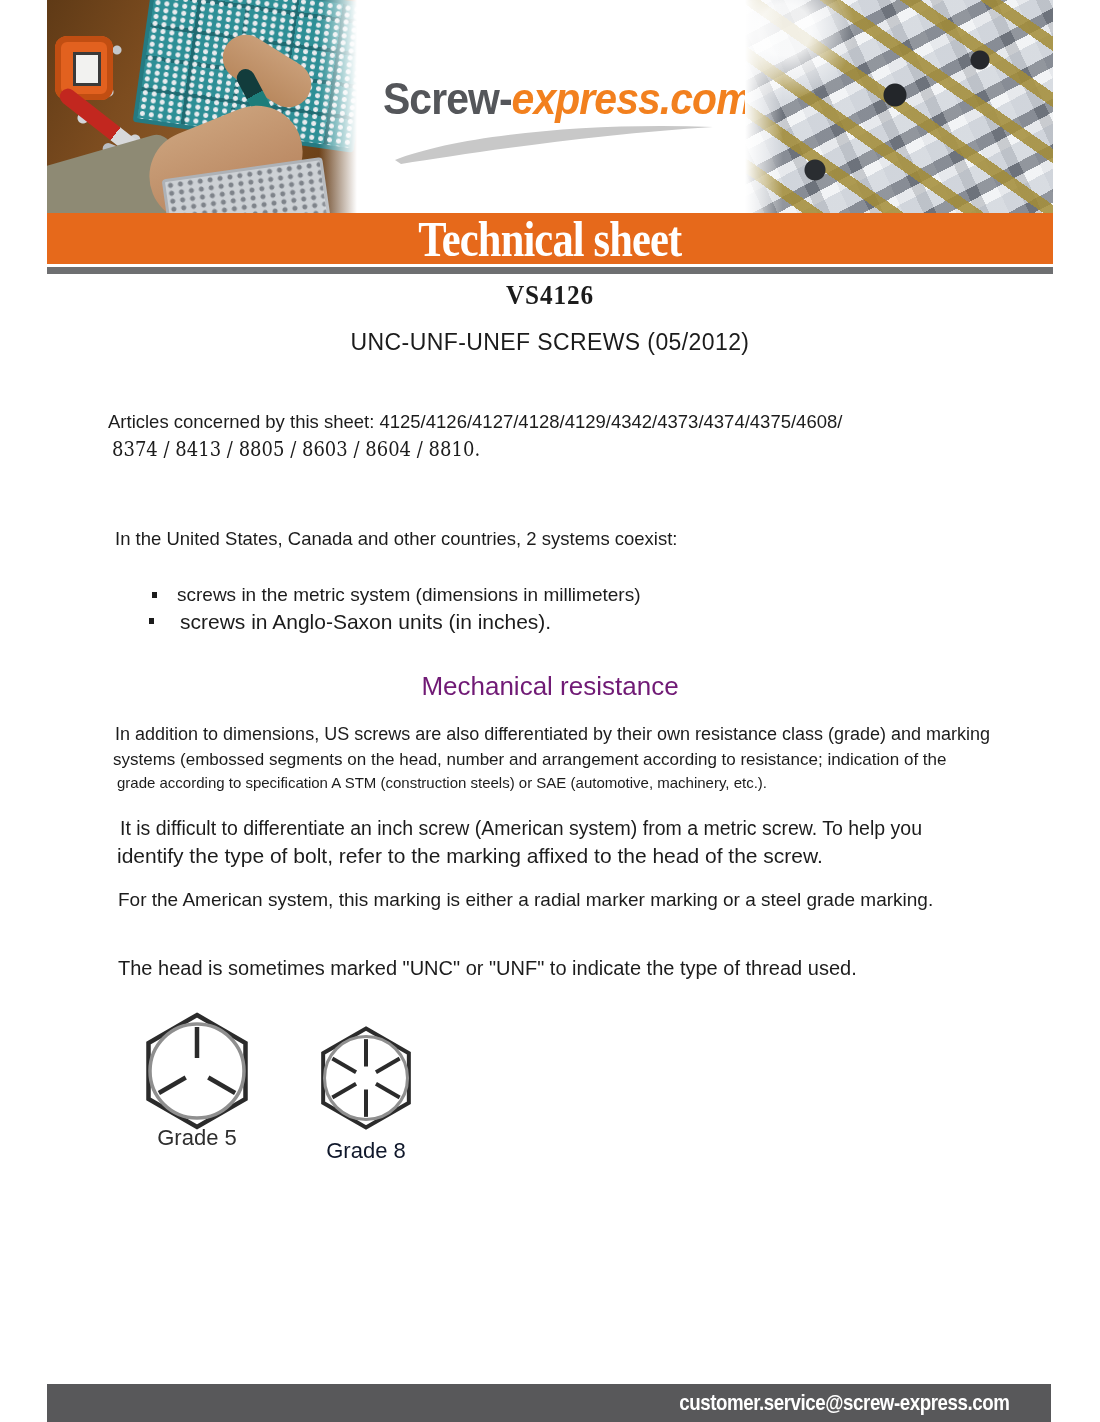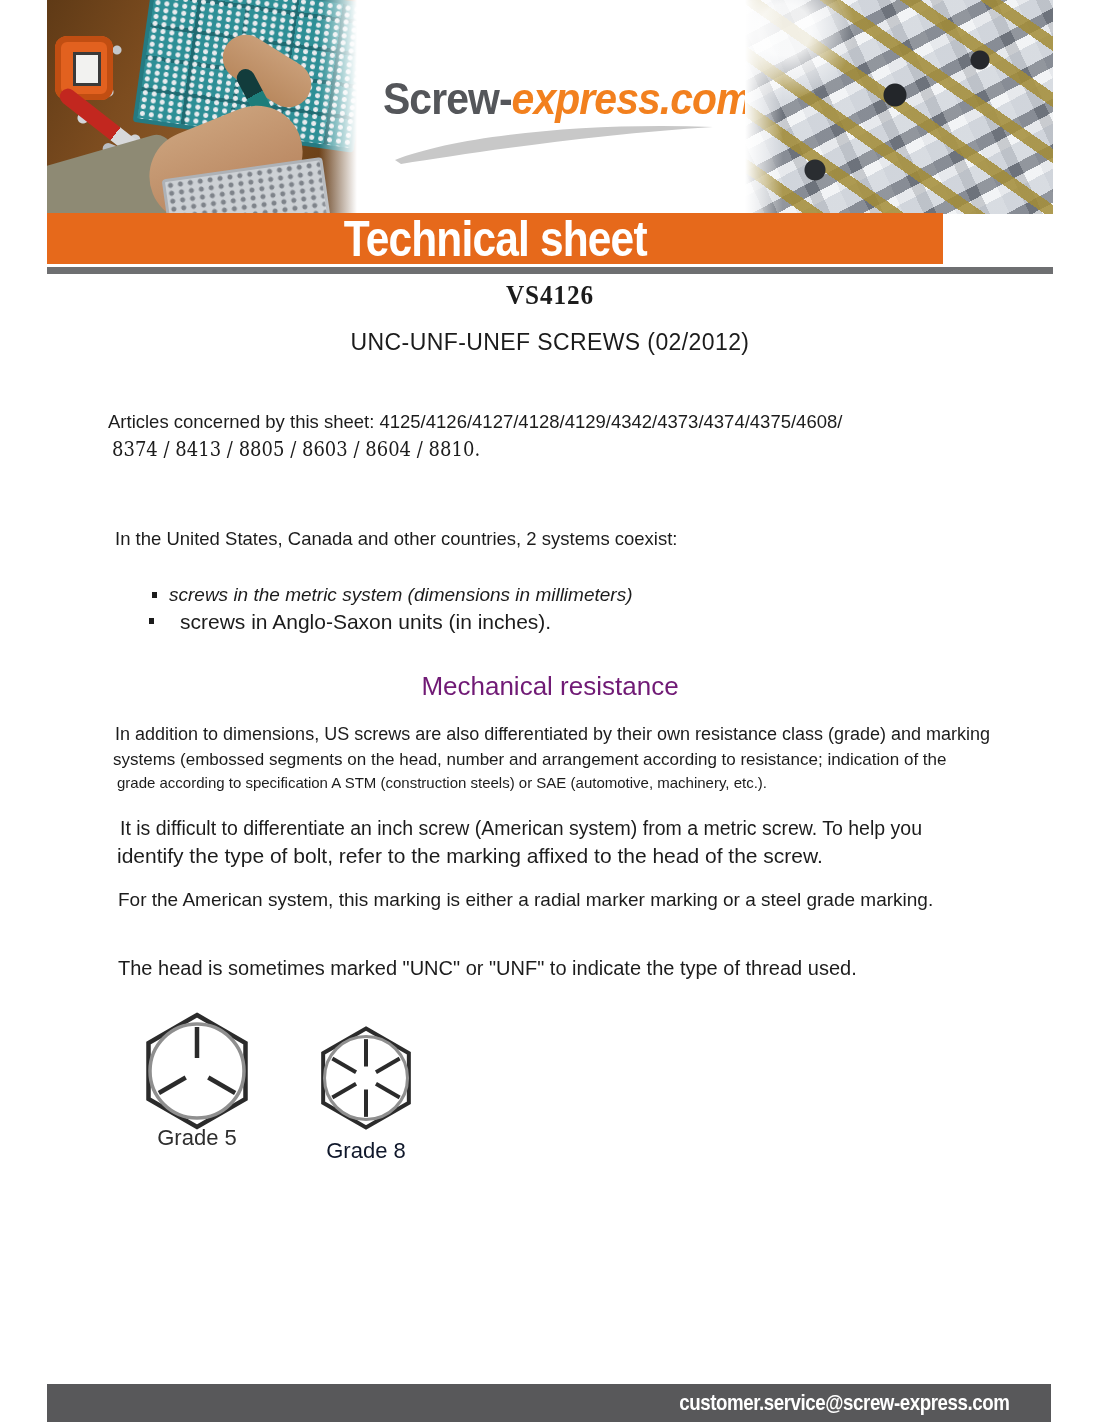--- a/index.html
+++ b/index.html
@@ -61,40 +61,40 @@
 
   
   .logo{position:absolute;left:26px;top:74px;font-size:44px;font-weight:bold;letter-spacing:-1px;
         white-space:nowrap;transform:scaleX(.93);transform-origin:left center;}
   .logo-dark{color:var(--logo-gray,#54565a);}
   .logo-orange{color:var(--logo-orange,#f2801e);font-style:italic;}
   .swoosh{position:absolute;left:28px;top:120px;width:330px;height:44px;}
   .swoosh path{fill:#c8c8c8;}
 
   
-  .banner{position:absolute;left:47px;top:213px;width:896px;height:51px;
-          background:var(--accent-orange,#e6691b);text-align:center;}
+  .banner{position:absolute;left:47px;top:213px;width:1006px;height:51px;
+          background:var(--accent-orange,#e6691b);text-align:center;font-family:Liberation Serif, serif;}
   .banner-text{display:inline-block;margin-top:1px;font-size:50px;font-weight:bold;color:#fff;
           letter-spacing:-1px;line-height:50px;transform:scaleX(.85);transform-origin:center;}
   .divider{position:absolute;left:47px;top:267px;width:1006px;height:7px;background:var(--divider-gray,#6e6f71);}
 
   
   .doc-code{position:absolute;left:0;top:279px;width:1100px;text-align:center;
             font-family:"Liberation Serif",serif;font-weight:bold;font-size:28px;
             letter-spacing:1px;transform:scaleX(.9);}
   .doc-subtitle{position:absolute;left:0;top:329px;width:1100px;text-align:center;
             font-size:23px;font-weight:400;letter-spacing:.4px;color:#1b1b1b;}
   .articles-1{position:absolute;left:108px;top:411px;font-size:18.5px;}
   .articles-2{position:absolute;left:112px;top:437px;font-family:"DejaVu Serif",serif;font-size:20px;
             transform:scaleX(.9);transform-origin:left center;}
   .intro{position:absolute;left:115px;top:528px;font-size:18.5px;}
   .bullet{position:absolute;display:flex;}
   .bullet .dot{width:5px;height:6px;background:#1c1c1c;margin-top:8px;flex:0 0 auto;}
   .b1{left:152px;top:584px;font-size:19px;}
-  .b1 .txt{margin-left:12px;font-style:italic;}
+  .b1 .txt{margin-left:20px;}
   .b2{left:149px;top:610px;font-size:21px;}
   .b2 .txt{margin-left:26px;}
   .section-heading{position:absolute;left:0;top:671px;width:1100px;text-align:center;
             font-size:26px;font-weight:400;color:#701a75;}
   .pr0{position:absolute;left:115px;top:724px;font-size:18px;}
   .pr1{position:absolute;left:113px;top:750px;font-size:17px;}
   .pr2{position:absolute;left:117px;top:774px;font-size:15px;}
   .pd0{position:absolute;left:120px;top:817px;font-size:19.5px;}
   .pd1{position:absolute;left:117px;top:844px;font-size:21px;}
   .para-american{position:absolute;left:118px;top:889px;font-size:19px;}
@@ -147,21 +147,21 @@
       <div class="fade fade-left"></div>
     </div>
   </header>
 
   <div class="banner">
     <span class="banner-text">Technical sheet</span>
   </div>
   <div class="divider"></div>
 
   <h1 class="doc-code">VS4126</h1>
-  <h2 class="doc-subtitle">UNC-UNF-UNEF SCREWS (02/2012)</h2>
+  <h2 class="doc-subtitle">UNC-UNF-UNEF SCREWS (05/2012)</h2>
 
   <p class="articles-1">Articles concerned by this sheet: 4125/4126/4127/4128/4129/4342/4373/4374/4375/4608/</p>
   <p class="articles-2">8374 / 8413 / 8805 / 8603 / 8604 / 8810.</p>
 
   <p class="intro">In the United States, Canada and other countries, 2 systems coexist:</p>
 
   <div class="bullet b1">
     <span class="dot"></span>
     <span class="txt">screws in the metric system (dimensions in millimeters)</span>
   </div>

